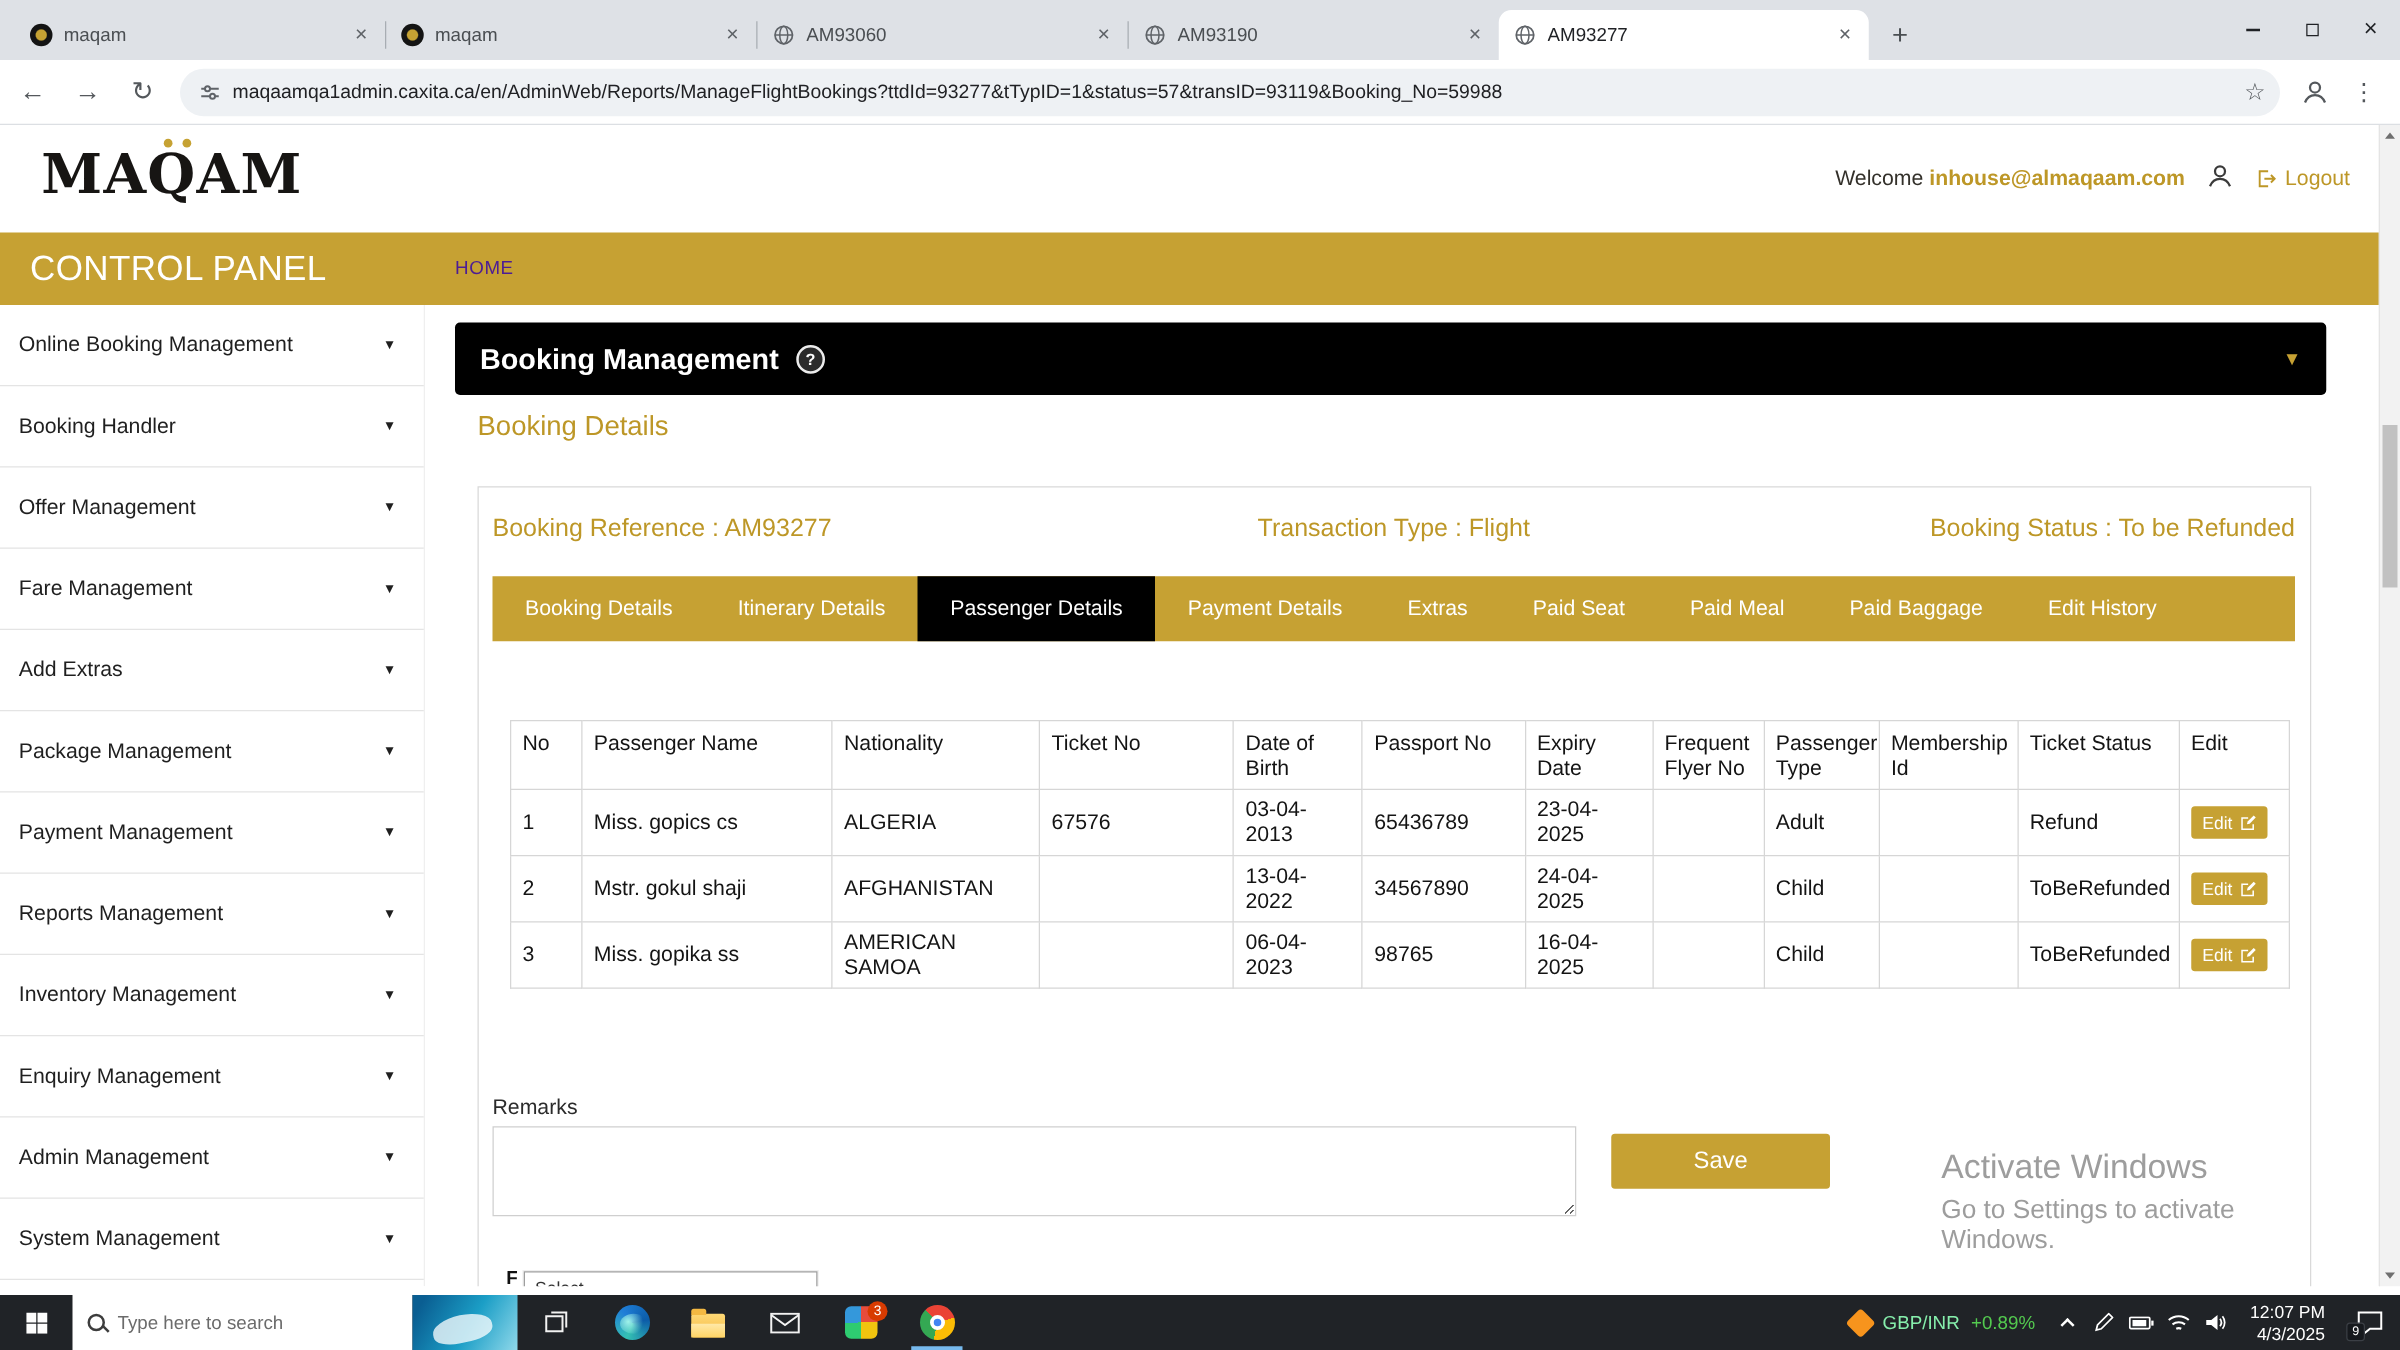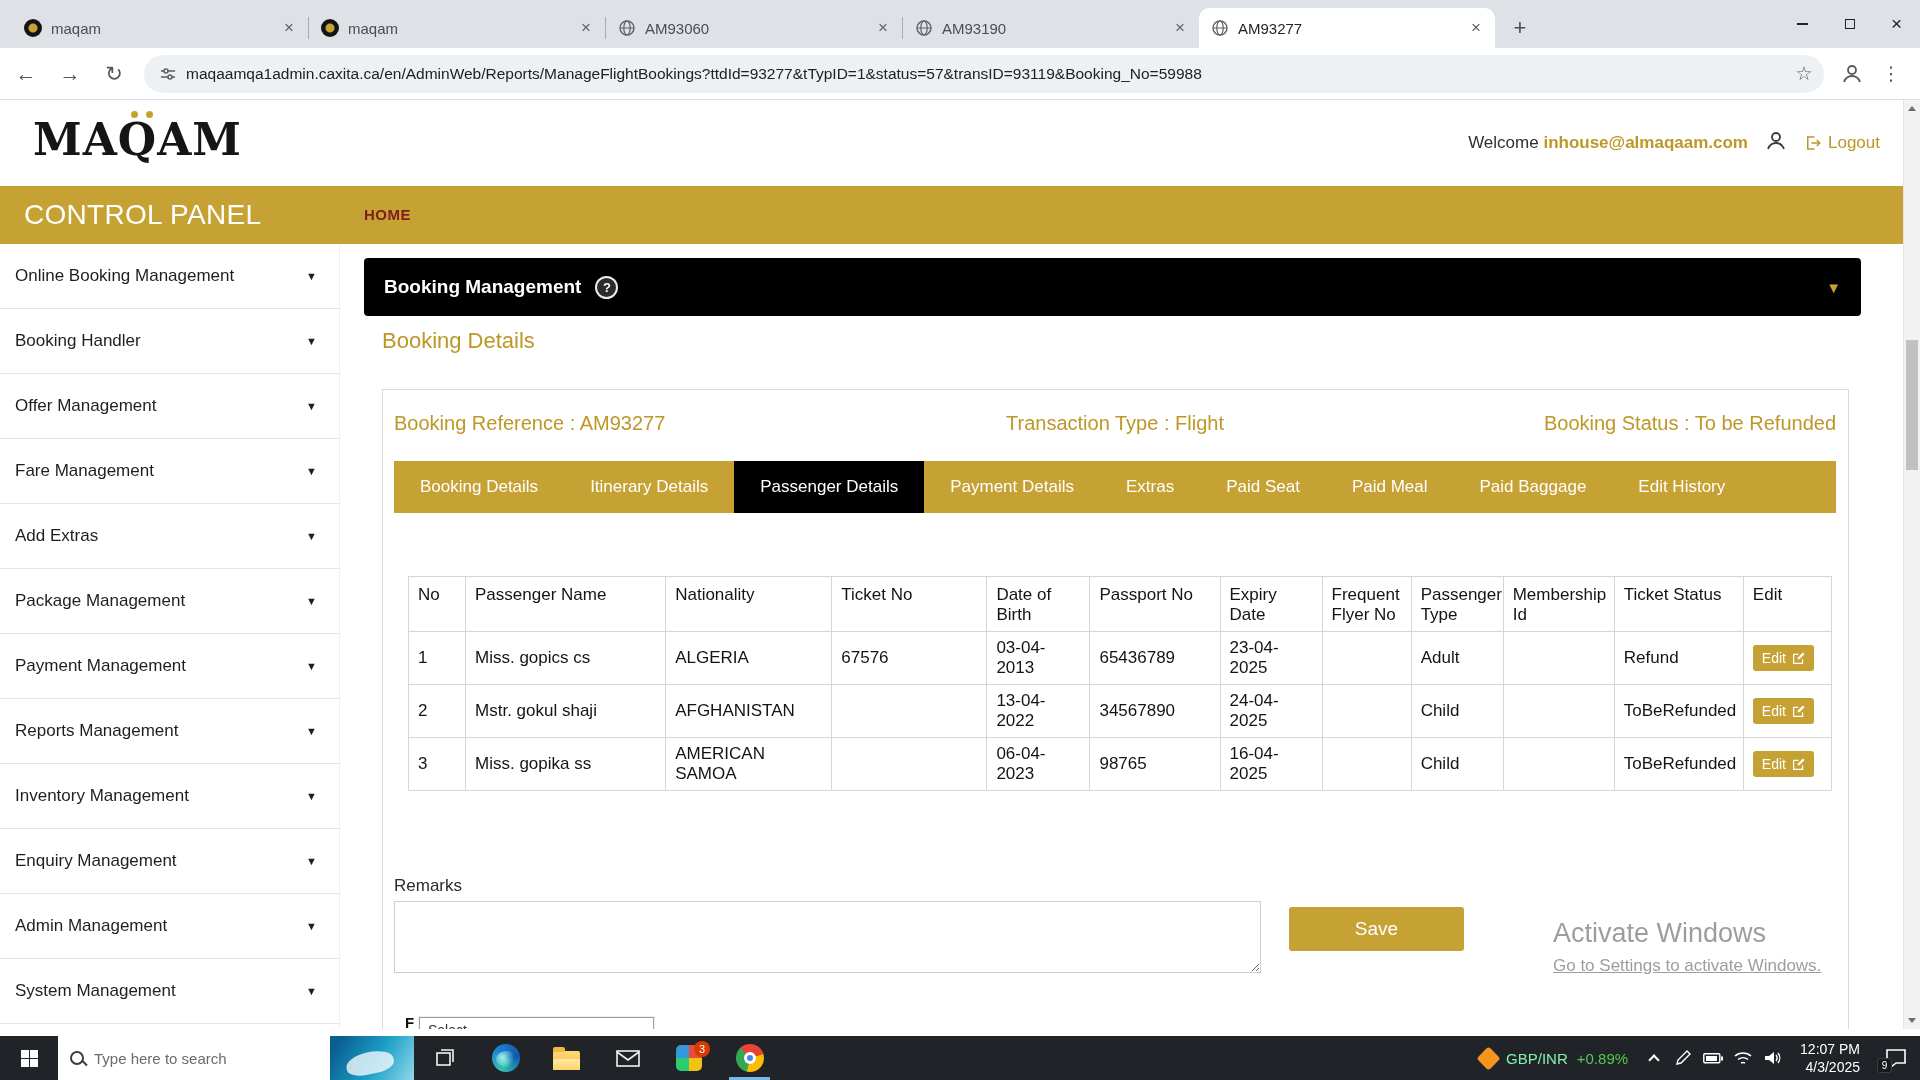--- a/index.html
+++ b/index.html
@@ -44,33 +44,33 @@
   .logo-dots::before, .logo-dots::after { content:""; position:absolute; width:7px; height:7px; border-radius:50%; background:#c6a233; top:0; }
   .logo-dots::before { left:0; } .logo-dots::after { right:0; }
   .header-right { position:absolute; right:40px; top:0; height:100%; display:flex; align-items:center; gap:16px; }
   .welcome { font-size:17px; color:#33302a; }
   .welcome .gold { color:#bd9727; font-weight:bold; }
   .logout { display:flex; align-items:center; gap:6px; color:#bd9727; font-size:17px; }
 
   
   .gold-nav { position:absolute; top:186px; left:0; right:0; height:58px; background:#c6a133; }
   .cp { position:absolute; left:24px; line-height:58px; color:#fff; font-size:28px; font-weight:500; letter-spacing:.3px; }
-  .home { position:absolute; left:364px; line-height:58px; color:#7f1d1d; font-size:15px; font-weight:bold; letter-spacing:.5px; }
+  .home { position:absolute; left:364px; line-height:58px; color:#4c1d95; font-size:15px; font-weight:normal; letter-spacing:.5px; }
 
   
   .content { position:absolute; top:244px; left:0; right:0; bottom:51px; background:#fff; overflow:hidden; }
   .sidebar { position:absolute; left:0; top:0; bottom:0; width:340px; border-right:1px solid #efefef; background:#fff; }
   .sidebar-item { height:65px; display:flex; align-items:center; justify-content:space-between;
                   padding:0 22px 0 15px; border-bottom:1px solid #e4e4e4; font-size:17px; color:#1f1f1f; }
   .sidebar-item .caret { font-size:11px; color:#1f1f1f; }
 
   .main { position:absolute; left:340px; right:0; top:0; bottom:0; }
   .panel-bar { position:absolute; left:24px; top:14px; width:1497px; height:58px; background:#000; border-radius:4px;
                display:flex; align-items:center; padding:0 20px; gap:14px; }
-  .panel-title { color:#fff; font-size:19px; font-weight:bold; }
+  .panel-title { color:#fff; font-size:23px; font-weight:bold; }
   .q-badge { width:23px; height:23px; border-radius:50%; border:2px solid #ececec; color:#fff; font-size:13px; font-weight:bold;
              display:flex; align-items:center; justify-content:center; background:#2b2b2b; }
   .panel-caret { margin-left:auto; color:#c6a133; font-size:15px; }
   .page-title { position:absolute; left:42px; top:84px; color:#bd9727; font-size:22px; }
 
   .card { position:absolute; left:42px; top:145px; width:1467px; height:900px; border:1px solid #d9d9d9; background:#fff; }
   .ref-row { position:absolute; left:11px; right:12px; top:22px; height:26px; color:#bd9727; font-size:20px; }
   .ref-left { position:absolute; left:0; }
   .ref-center { position:absolute; left:50%; transform:translateX(-50%); }
   .ref-right { position:absolute; right:0; }
@@ -90,21 +90,21 @@
   .edit-btn { background:#c6a133; color:#fff; border:none; border-radius:3px; font-size:14px; padding:5px 9px;
               display:inline-flex; align-items:center; gap:6px; font-family:inherit; cursor:pointer; }
 
   .remarks-label { position:absolute; left:11px; top:486px; font-size:17px; color:#2b2b2b; }
   .remarks { position:absolute; left:11px; top:511px; width:867px; height:72px; border:1px solid #cfcfcf; resize:both;
              font-family:inherit; font-size:15px; padding:6px; }
   .save-btn { position:absolute; left:906px; top:517px; width:175px; height:44px; background:#c6a133; color:#fff; border:none;
               border-radius:3px; font-size:19px; font-family:inherit; cursor:pointer; }
   .activate { position:absolute; left:1170px; top:528px; color:#9d9d9d; }
   .activate .a1 { font-size:27px; }
-  .activate .a2 { font-size:17px; margin-top:7px;text-decoration:underline; }
+  .activate .a2 { font-size:21px; margin-top:7px; }
   .frag { position:absolute; left:22px; top:624px; font-size:15px; font-weight:bold; color:#111; }
   .select-box { position:absolute; left:36px; top:627px; width:235px; height:30px; border:1px solid #9e9e9e; background:#fff;
                 font-size:14px; color:#333; padding:4px 8px; box-shadow:0 0 0 1px #eee; }
 
   
   .page-scrollbar { position:absolute; top:100px; right:0; bottom:51px; width:17px; background:#f2f2f2; border-left:1px solid #e4e4e4; z-index:20; }
   .sb-arrow { position:absolute; left:0; width:16px; height:17px; display:flex; align-items:center; justify-content:center; }
   .sb-arrow.up { top:0; } .sb-arrow.down { bottom:0; }
   .sb-arrow span { width:0; height:0; border-left:4px solid transparent; border-right:4px solid transparent; display:block; }
   .sb-arrow.up span { border-bottom:5px solid #6f6f6f; }

